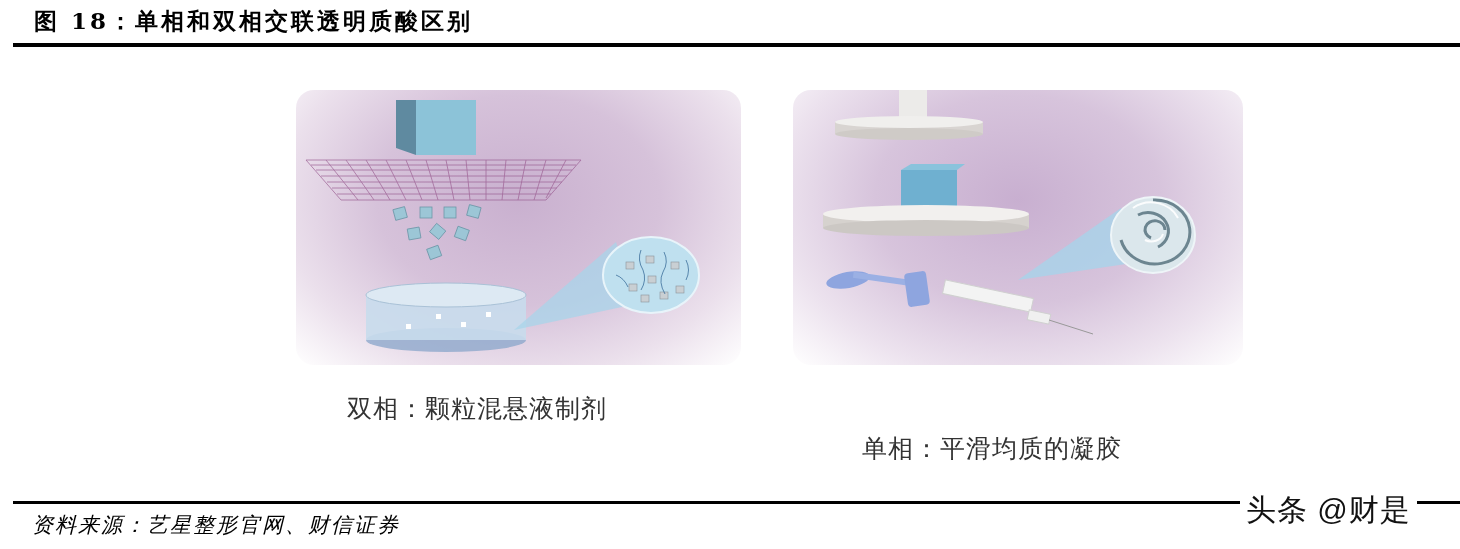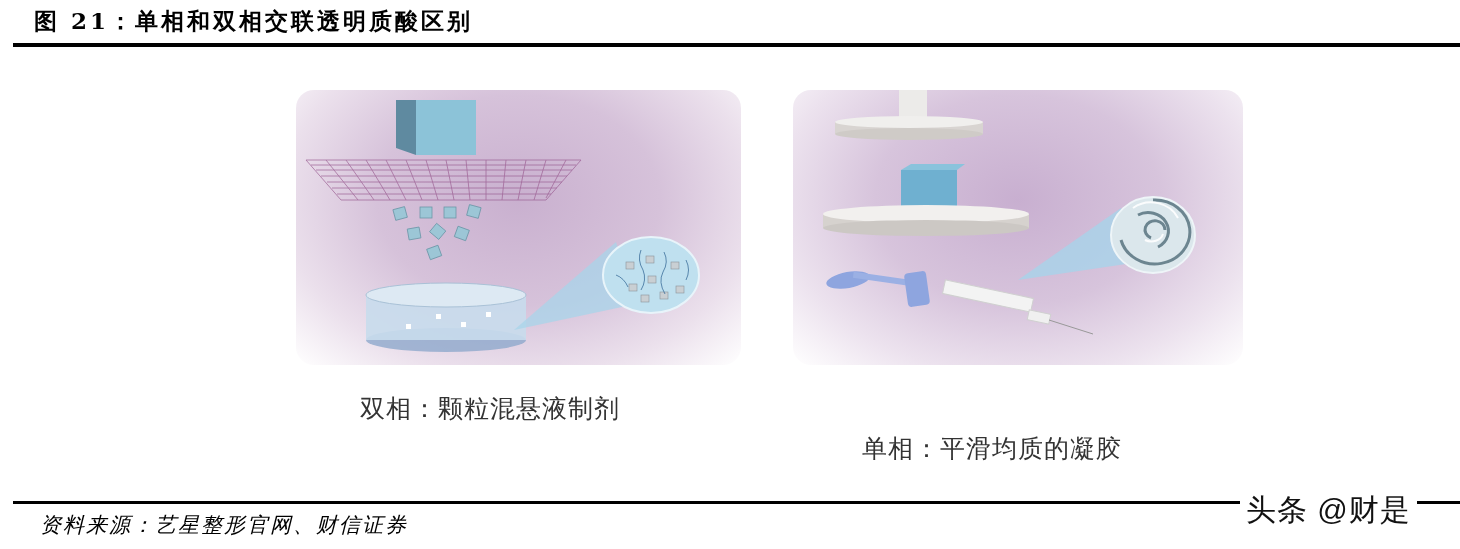--- a/index.html
+++ b/index.html
@@ -3,41 +3,41 @@
 <meta charset="utf-8">
 <style>
   html, body { margin: 0; padding: 0; background: #ffffff; }
   body { width: 1460px; height: 549px; position: relative; overflow: hidden;
          font-family: "DejaVu Serif", "Liberation Serif", serif; color: #000; }
   .fig-title { position: absolute; left: 34px; top: 5px; font-size: 23px; font-weight: bold;
                letter-spacing: 3px; line-height: 32px; }
   .rule-top { position: absolute; left: 13px; top: 43px; width: 1447px; height: 4px; background: #000; }
   .rule-bottom { position: absolute; left: 13px; top: 501px; width: 1447px; height: 3px; background: #000; }
   .source { position: absolute; left: 32px; top: 510px; font-size: 21px; font-style: italic;
-            letter-spacing: 2px; line-height: 30px; margin-left: 8px; }
+            letter-spacing: 2px; line-height: 30px; }
   .watermark { position: absolute; left: 1240px; top: 490px; padding: 0 6px; background: #fff;
                font-family: Liberation Sans, sans-serif; font-size: 30px; color: #111;
                text-shadow: 1px 1px 0 #fff, -1px -1px 0 #fff; line-height: 40px; letter-spacing: 1px; }
 
   .panel { position: absolute; top: 90px; height: 275px; border-radius: 18px; overflow: hidden; }
   .panel-left { left: 296px; width: 445px;
     background: radial-gradient(ellipse at 50% 40%, #c9b0cf 0%, #d6c2da 45%, #ebe0ec 75%, #fff 100%); }
   .panel-right { left: 793px; width: 450px;
     background: radial-gradient(ellipse at 50% 40%, #c8afd0 0%, #d7c4dc 45%, #ece2ee 75%, #fff 100%); }
   .panel svg { position: absolute; left: 0; top: 0; }
 
   .caption { position: absolute; top: 392px; font-family: "DejaVu Sans", sans-serif; font-size: 25px;
              color: #333; letter-spacing: 1px; line-height: 34px; }
-  .caption-left { left: 360px; text-align: right; }
+  .caption-left { left: 347px; text-align: right; }
   .caption-right { left: 862px; margin-top: 40px; }
 </style>
 </head>
 <body>
 
-<div class="fig-title">图 21：单相和双相交联透明质酸区别</div>
+<div class="fig-title">图 18：单相和双相交联透明质酸区别</div>
 <div class="rule-top"></div>
 
 <div class="panel panel-left">
   <svg width="445" height="275" viewBox="0 0 445 275">
 
     <g>
       <polygon points="100,10 120,10 120,65 100,58" fill="#5f8aa0"></polygon>
       <polygon points="120,10 180,10 180,65 120,65" fill="#8cc3d8"></polygon>
     </g>
 

